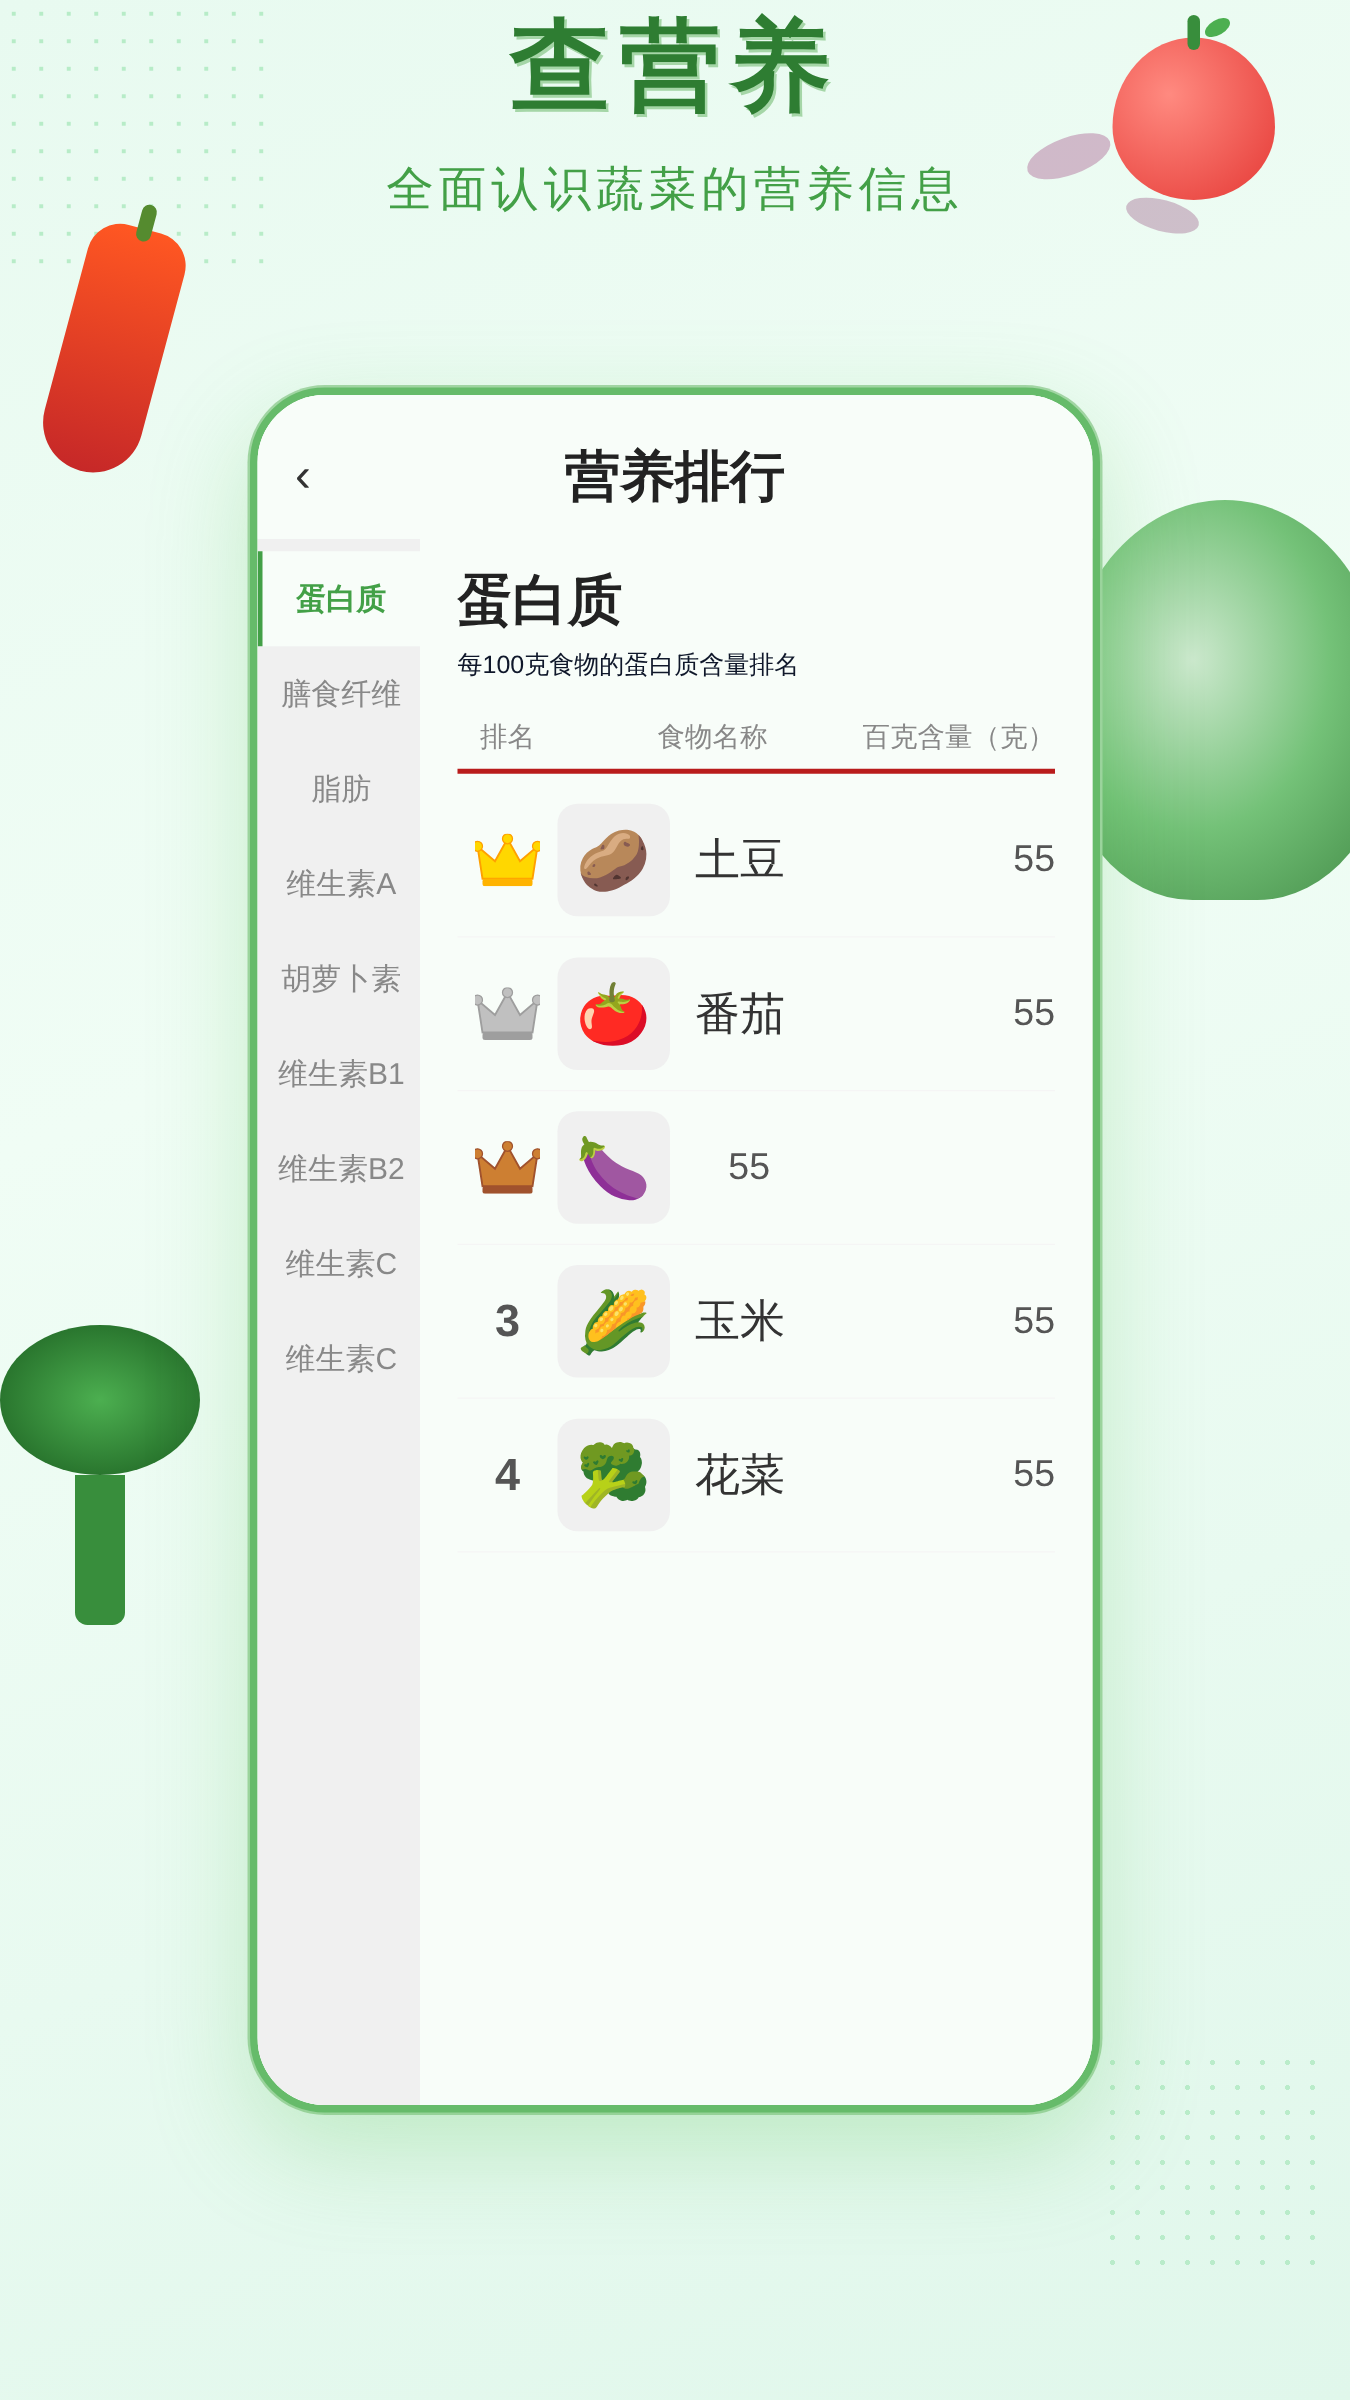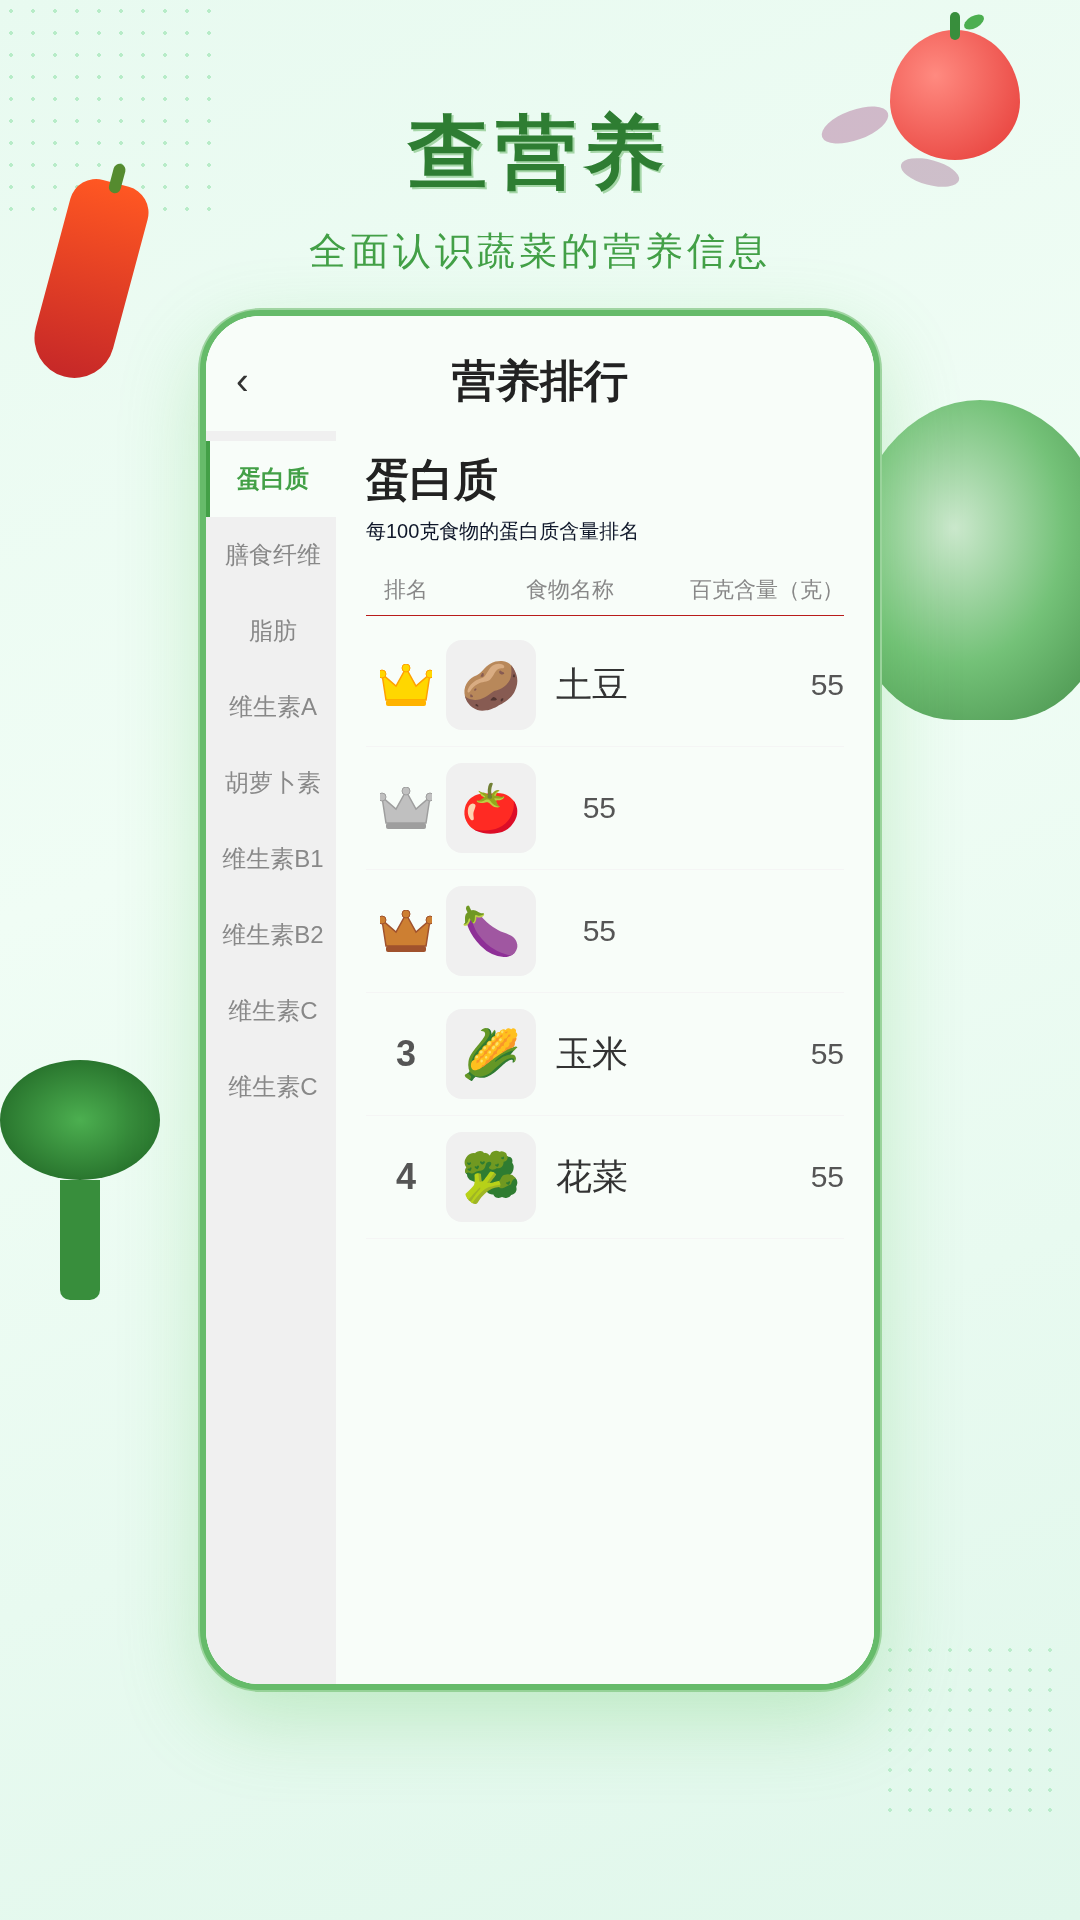--- a/index.html
+++ b/index.html
@@ -119,21 +119,20 @@
       width: 40px; height: 120px;
       background: #388e3c;
       margin: 0 auto;
       border-radius: 0 0 10px 10px;
     }
 
     
     .header {
       position: relative;
       text-align: center;
-      padding-top: 100px;
       z-index: 10;
     }
     .header-title {
       font-size: 80px;
       font-weight: 900;
       color: #2e7d32;
       letter-spacing: 8px;
       text-shadow: 2px 2px 0 #a5d6a7;
     }
     .header-subtitle {
@@ -238,21 +237,21 @@
       font-size: 20px;
       color: #0f172a;
       margin-bottom: 20px;
     }
 
     
     .table-header {
       display: flex;
       align-items: center;
       padding: 10px 0;
-      border-bottom: 1px solid #b91c1c;
+      border-bottom: 4px solid #b91c1c;
       margin-bottom: 8px;
     }
     .col-rank { width: 80px; text-align: center; font-size: 22px; color: #888; }
     .col-name { flex: 1; font-size: 22px; color: #888; padding-left: 80px; }
     .col-value { width: 160px; text-align: right; font-size: 22px; color: #888; }
 
     
     .food-row {
       display: flex;
       align-items: center;
@@ -382,20 +381,21 @@
           <div class="rank-cell">
             <svg class="crown-icon" viewBox="0 0 52 42" fill="none" xmlns="http://www.w3.org/2000/svg">
               <polygon points="6,36 46,36 50,10 36,22 26,4 16,22 2,10" fill="#C0C0C0" stroke="#9E9E9E" stroke-width="1.5"></polygon>
               <circle cx="2" cy="10" r="4" fill="#C0C0C0" stroke="#9E9E9E" stroke-width="1"></circle>
               <circle cx="26" cy="4" r="4" fill="#C0C0C0" stroke="#9E9E9E" stroke-width="1"></circle>
               <circle cx="50" cy="10" r="4" fill="#C0C0C0" stroke="#9E9E9E" stroke-width="1"></circle>
               <rect x="6" y="36" width="40" height="6" rx="2" fill="#9E9E9E"></rect>
             </svg>
           </div>
           <div class="food-image-cell">🍅</div>
+          <div class="food-name-cell">番茄</div>
           <div class="food-value-cell">55</div>
         </div>
 
         <div class="food-row">
           <div class="rank-cell">
             <svg class="crown-icon" viewBox="0 0 52 42" fill="none" xmlns="http://www.w3.org/2000/svg">
               <polygon points="6,36 46,36 50,10 36,22 26,4 16,22 2,10" fill="#CD7F32" stroke="#A0522D" stroke-width="1.5"></polygon>
               <circle cx="2" cy="10" r="4" fill="#CD7F32" stroke="#A0522D" stroke-width="1"></circle>
               <circle cx="26" cy="4" r="4" fill="#CD7F32" stroke="#A0522D" stroke-width="1"></circle>
               <circle cx="50" cy="10" r="4" fill="#CD7F32" stroke="#A0522D" stroke-width="1"></circle>

